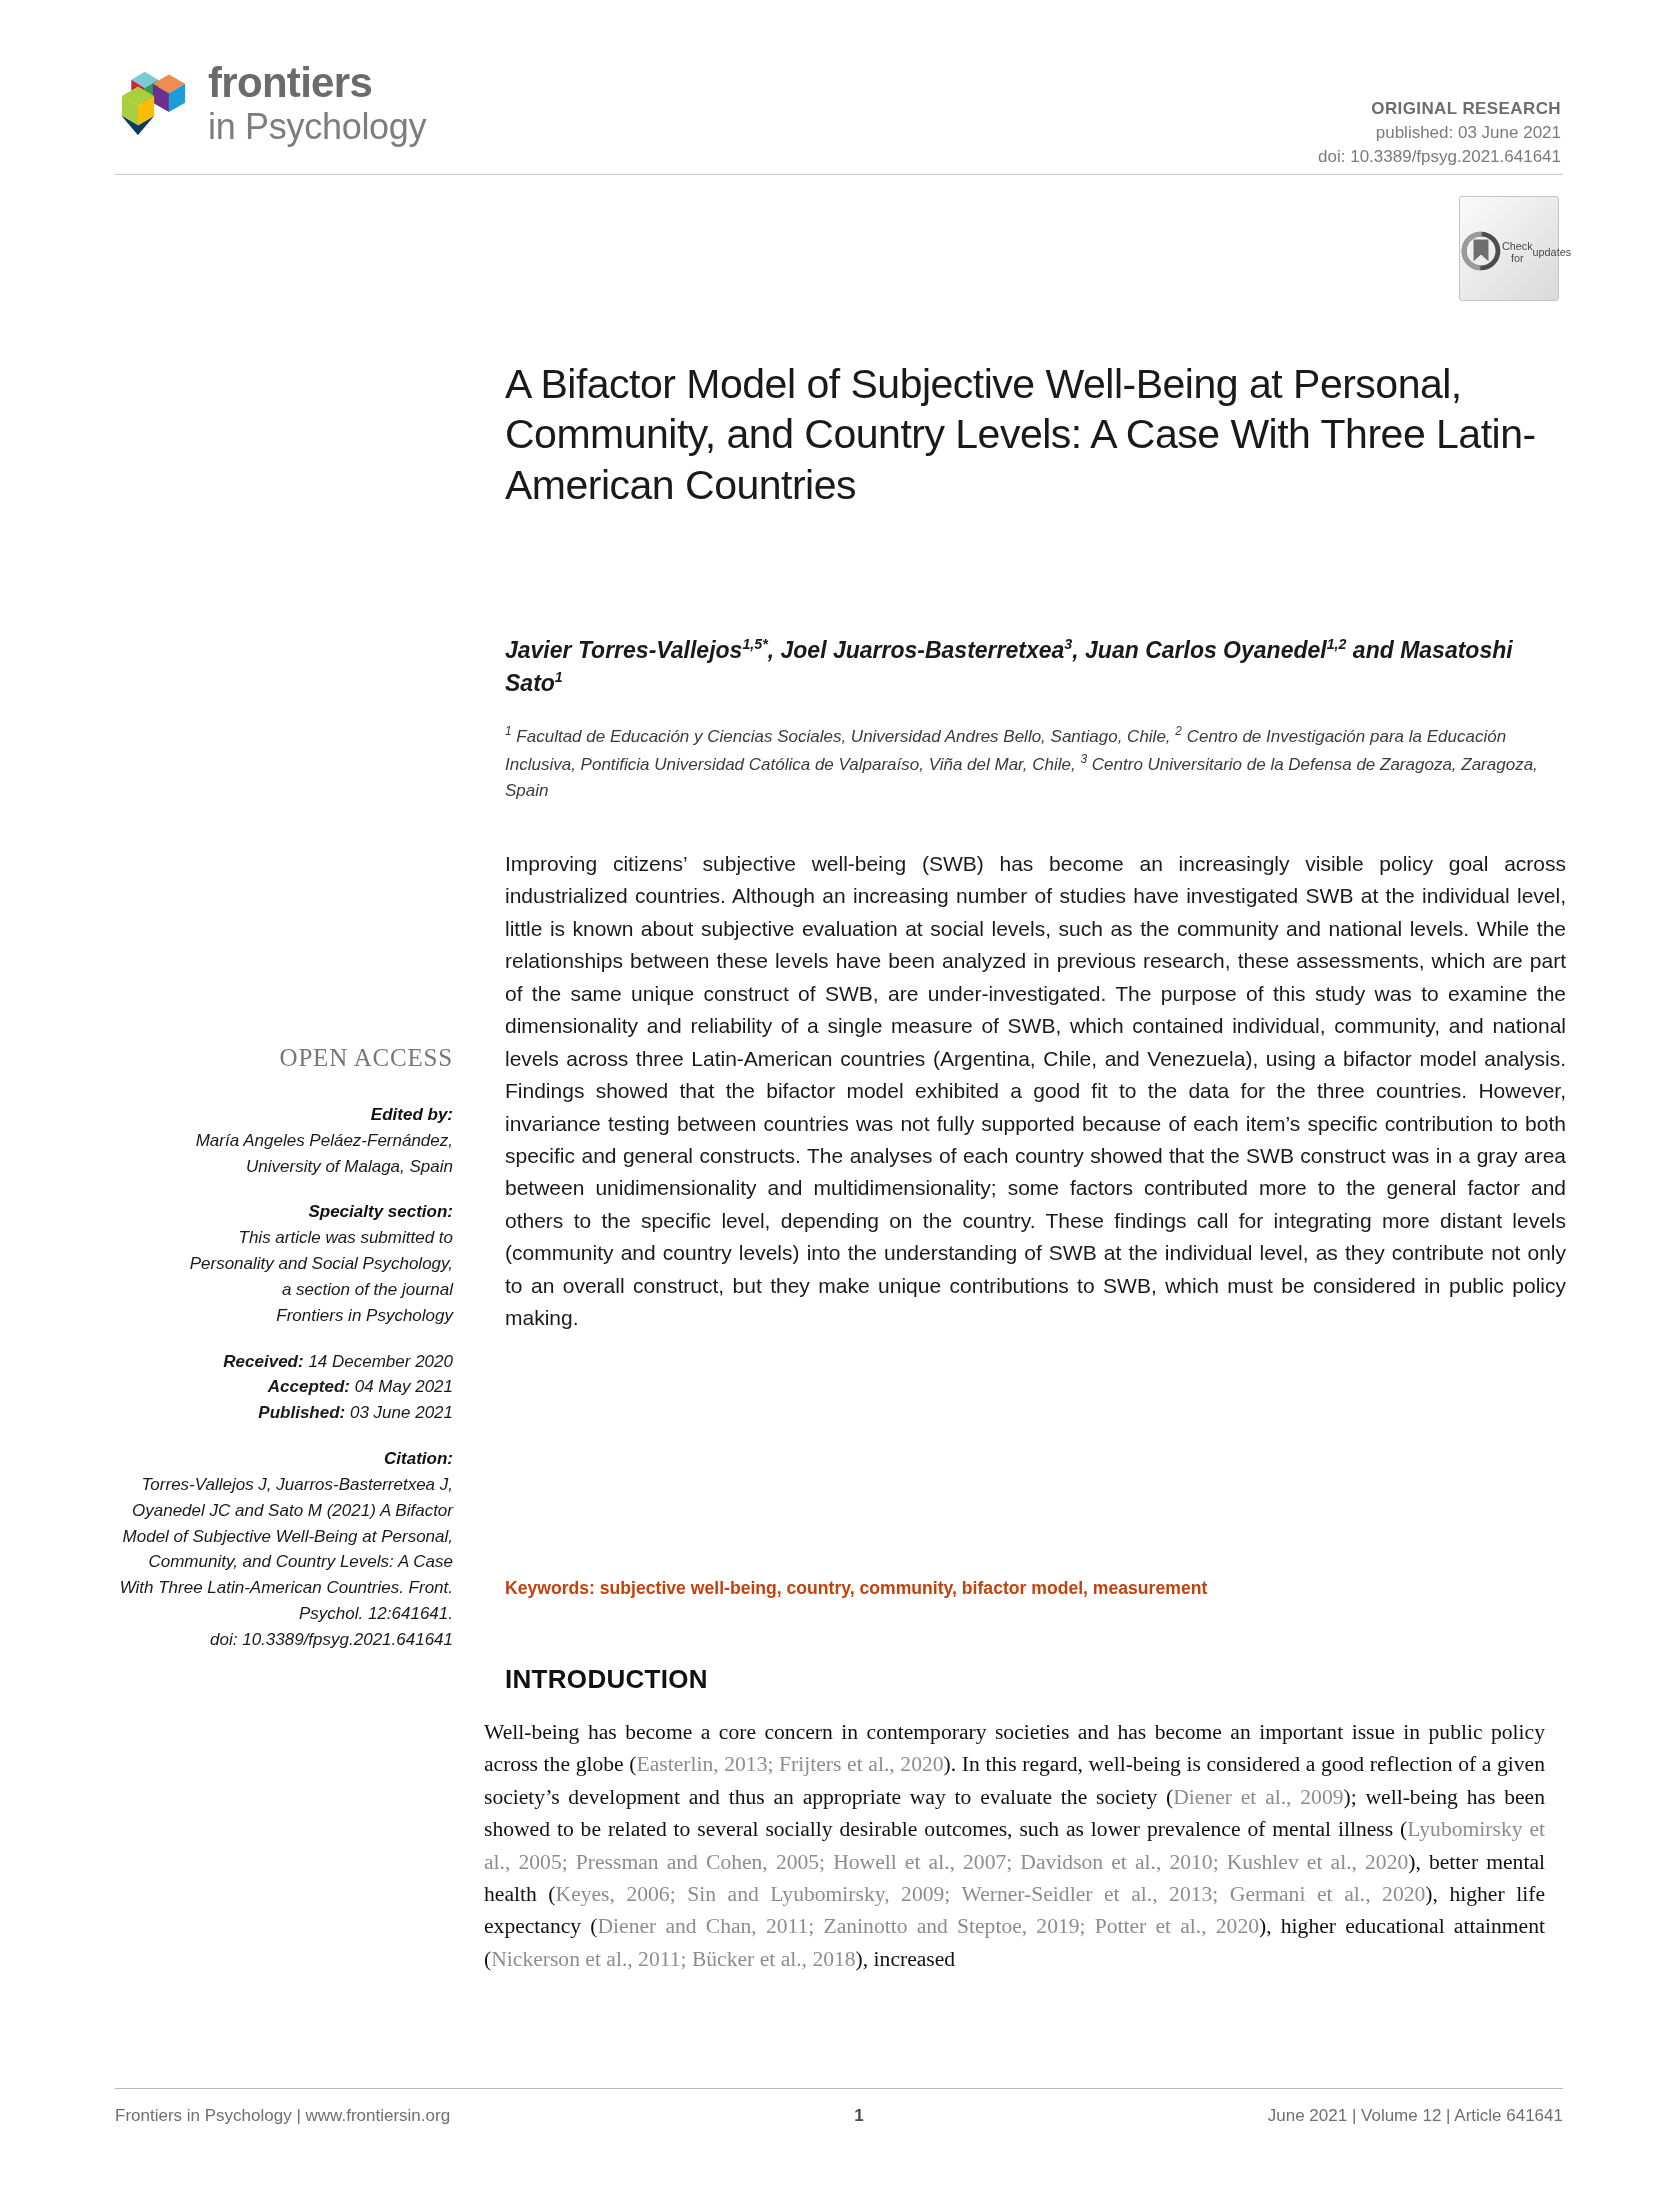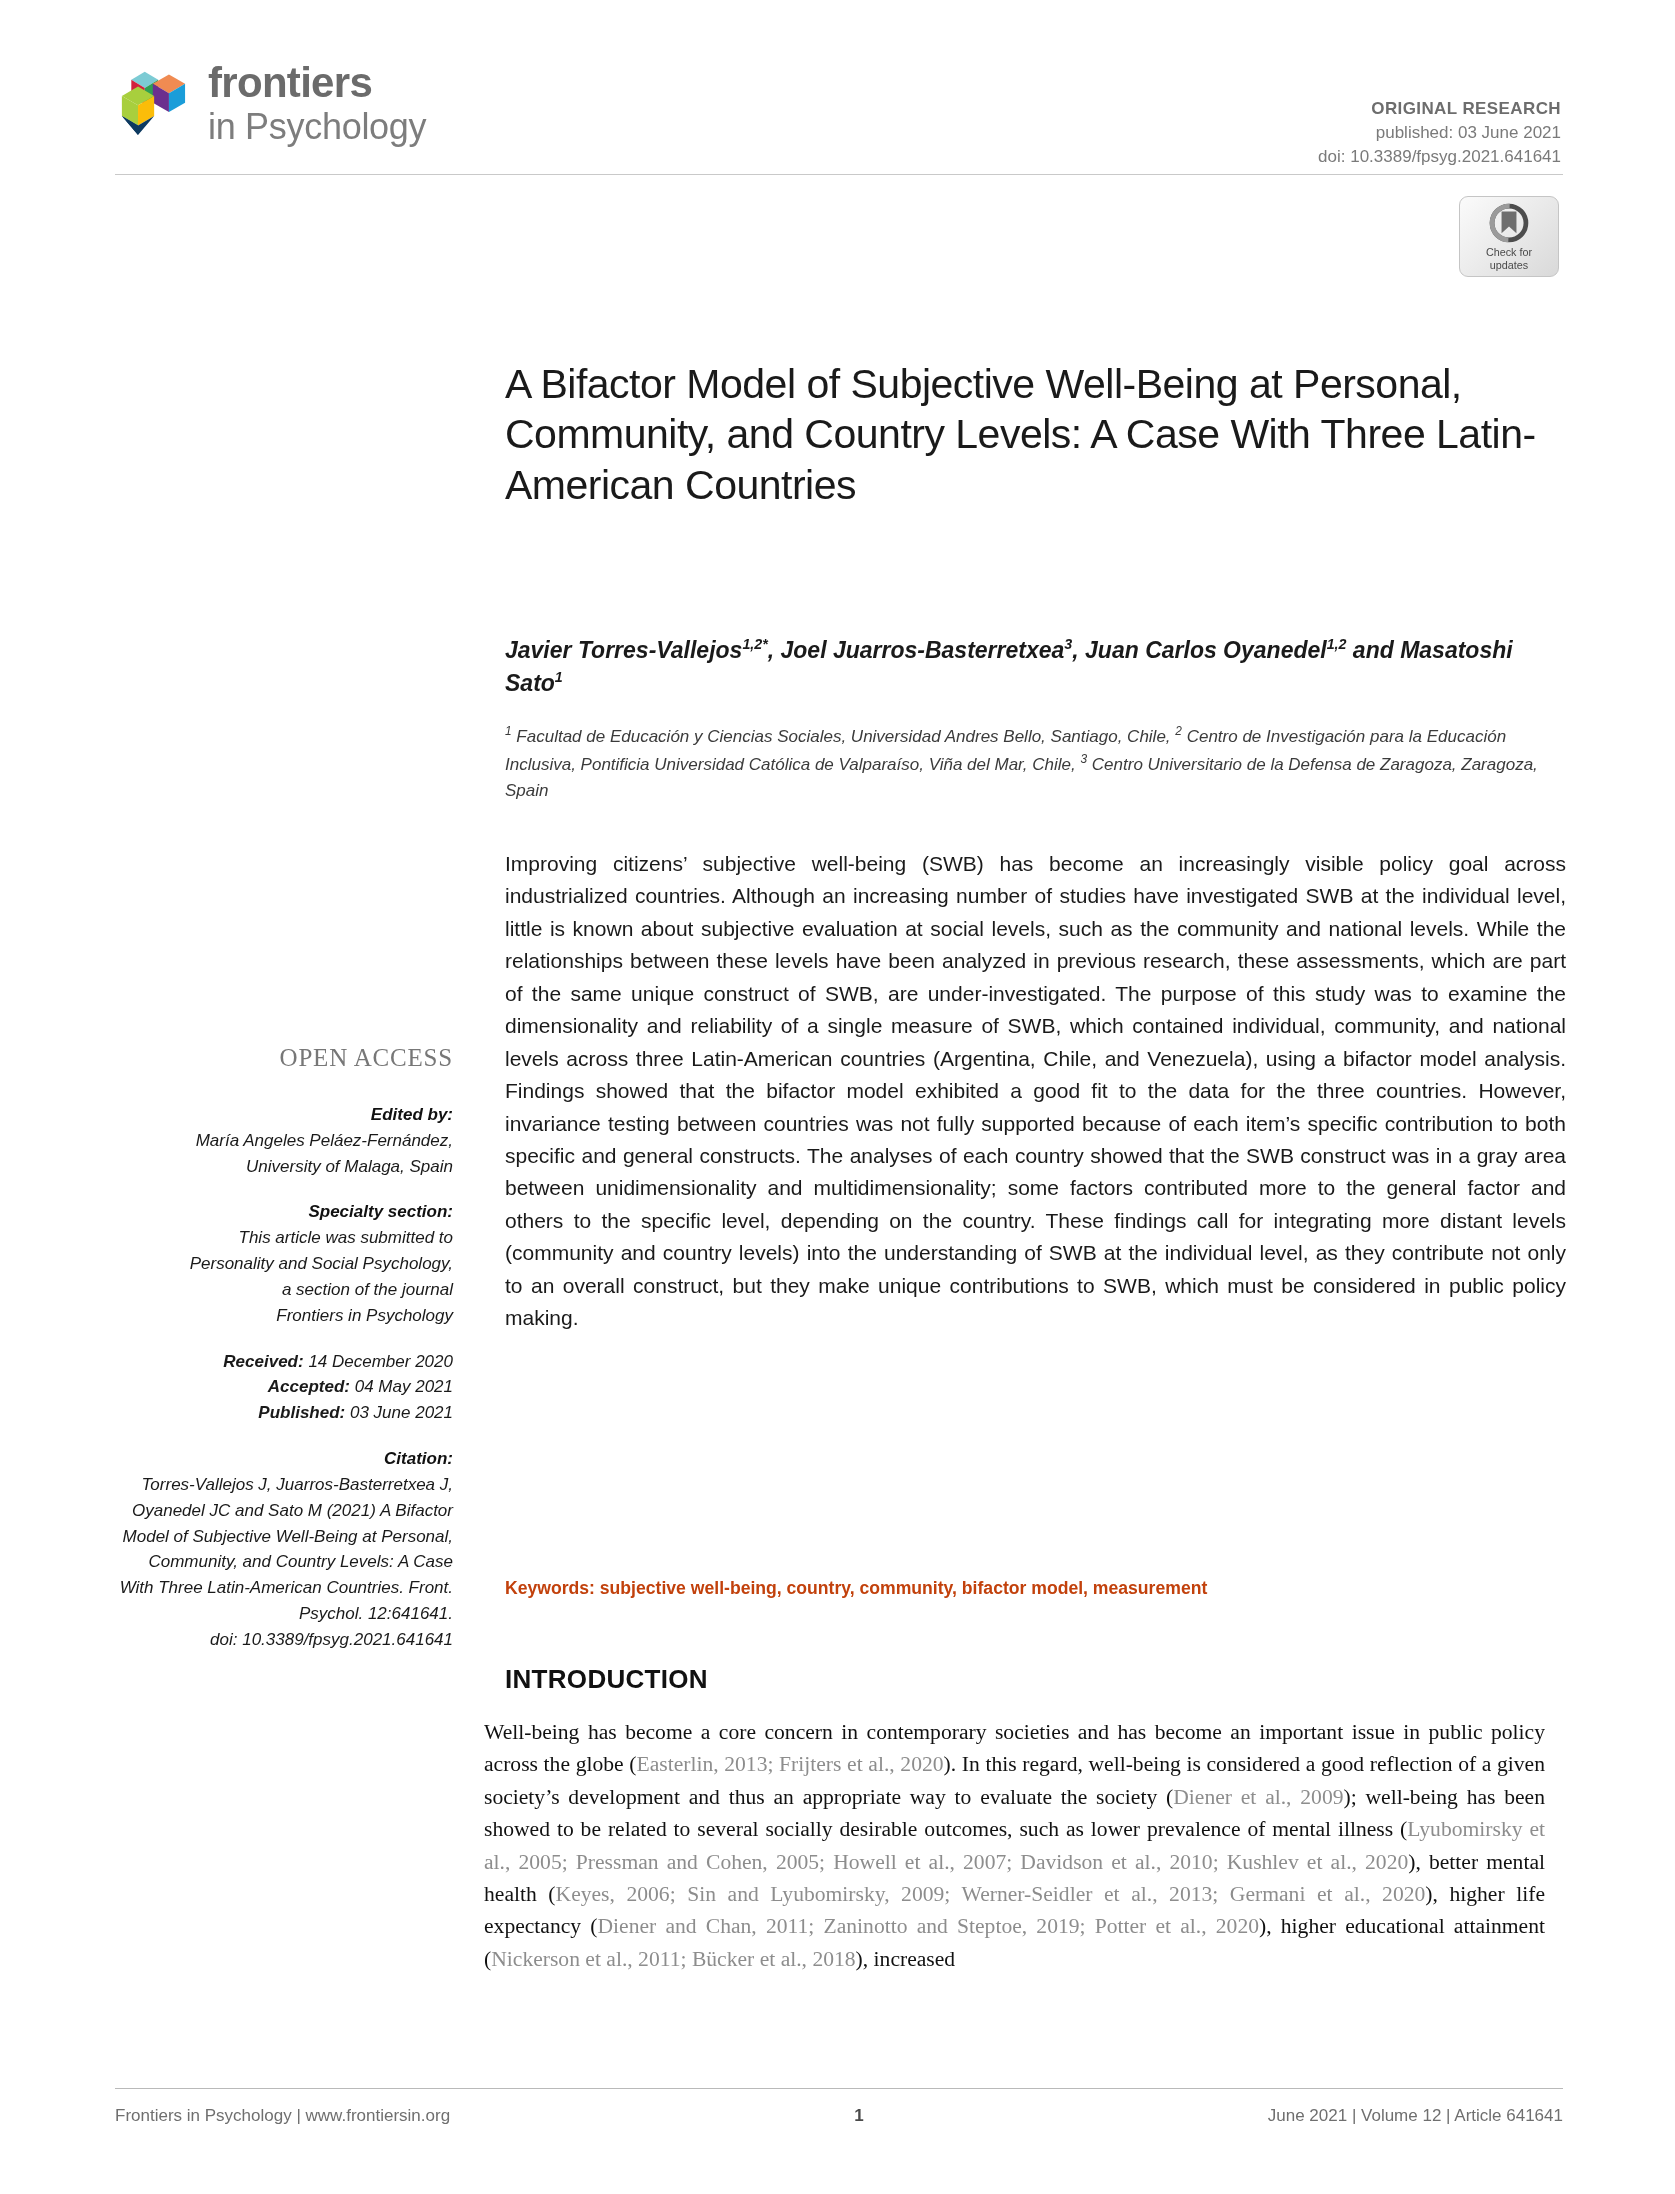--- a/index.html
+++ b/index.html
@@ -74,26 +74,26 @@
     height: 1.4px;
     background: #c9c9c9;
   }
 
   
   .crossmark {
     position: absolute;
     right: 116px;
     top: 196px;
     width: 100px;
-    height: 81px;
+    height: 105px;
     border: 0.7px solid #c5c5c5;
-    border-radius: 9px;
+    border-radius: 3px;
     background: linear-gradient(135deg,#fbfbfb 0%, #ebebeb 48%, #d9d9d9 100%);
     display: flex;
-    flex-direction: column;
+    flex-direction: row;
     align-items: center;
     justify-content: flex-start;
     padding-top: 5.4px;
   }
   .crossmark svg { display:block; }
   .crossmark .cm-label {
     font-size: 10.8px;
     color: #4a4a4a;
     line-height: 1.14;
     text-align: center;
@@ -287,21 +287,21 @@
         <circle cx="31" cy="31" r="25" fill="none" stroke="#9b9b9b" stroke-width="7" stroke-dasharray="78 200" stroke-dashoffset="-40"></circle>
       </svg>
     </span>
     <span class="cm-label">Check for</span>
     <span class="cm-label">updates</span>
   </div>
 
   <h1 class="title">A Bifactor Model of Subjective Well-Being at Personal, Community, and Country Levels: A Case With Three Latin-American Countries</h1>
 
   <div class="authors">
-    <span>Javier Torres-Vallejos</span><sup>1,2*</sup><span>, Joel Juarros-Basterretxea</span><sup>3</sup><span>, Juan Carlos Oyanedel</span><sup>1,2</sup><span> and</span>
+    <span>Javier Torres-Vallejos</span><sup>1,5*</sup><span>, Joel Juarros-Basterretxea</span><sup>3</sup><span>, Juan Carlos Oyanedel</span><sup>1,2</sup><span> and</span>
     <span>Masatoshi Sato</span><sup>1</sup>
   </div>
 
   <div class="affils">
     <sup>1</sup><span> Facultad de Educación y Ciencias Sociales, Universidad Andres Bello, Santiago, Chile, </span><sup>2</sup><span> Centro de Investigación para la Educación Inclusiva, Pontificia Universidad Católica de Valparaíso, Viña del Mar, Chile, </span><sup>3</sup><span> Centro Universitario de la Defensa de Zaragoza, Zaragoza, Spain</span>
   </div>
 
   <div class="abstract">Improving citizens’ subjective well-being (SWB) has become an increasingly visible policy goal across industrialized countries. Although an increasing number of studies have investigated SWB at the individual level, little is known about subjective evaluation at social levels, such as the community and national levels. While the relationships between these levels have been analyzed in previous research, these assessments, which are part of the same unique construct of SWB, are under-investigated. The purpose of this study was to examine the dimensionality and reliability of a single measure of SWB, which contained individual, community, and national levels across three Latin-American countries (Argentina, Chile, and Venezuela), using a bifactor model analysis. Findings showed that the bifactor model exhibited a good fit to the data for the three countries. However, invariance testing between countries was not fully supported because of each item’s specific contribution to both specific and general constructs. The analyses of each country showed that the SWB construct was in a gray area between unidimensionality and multidimensionality; some factors contributed more to the general factor and others to the specific level, depending on the country. These findings call for integrating more distant levels (community and country levels) into the understanding of SWB at the individual level, as they contribute not only to an overall construct, but they make unique contributions to SWB, which must be considered in public policy making.</div>
   <div class="keywords">Keywords: subjective well-being, country, community, bifactor model, measurement</div>
 

